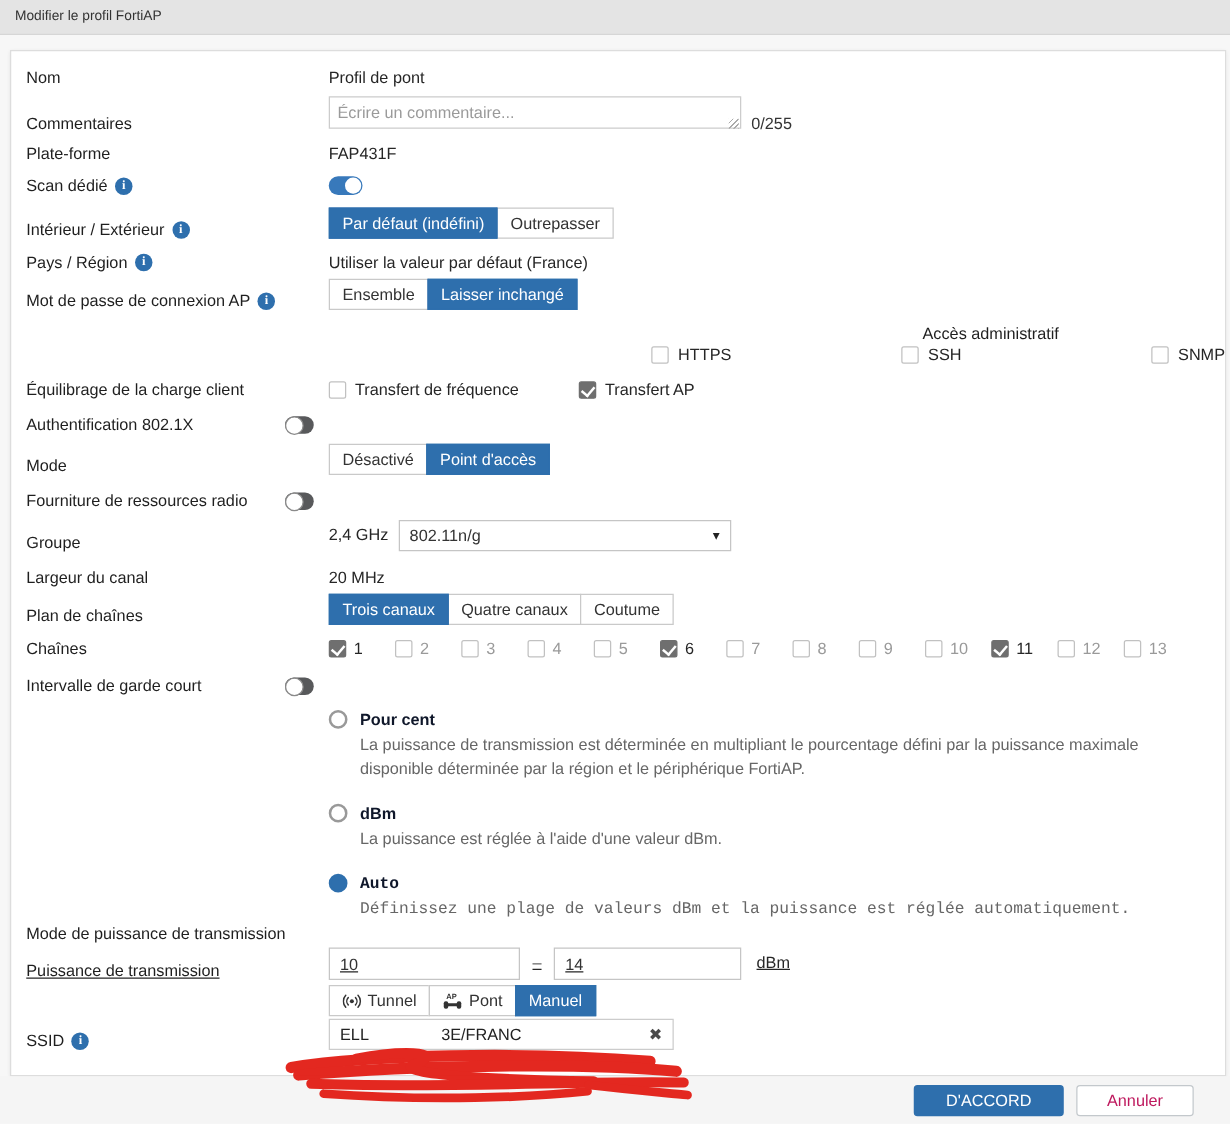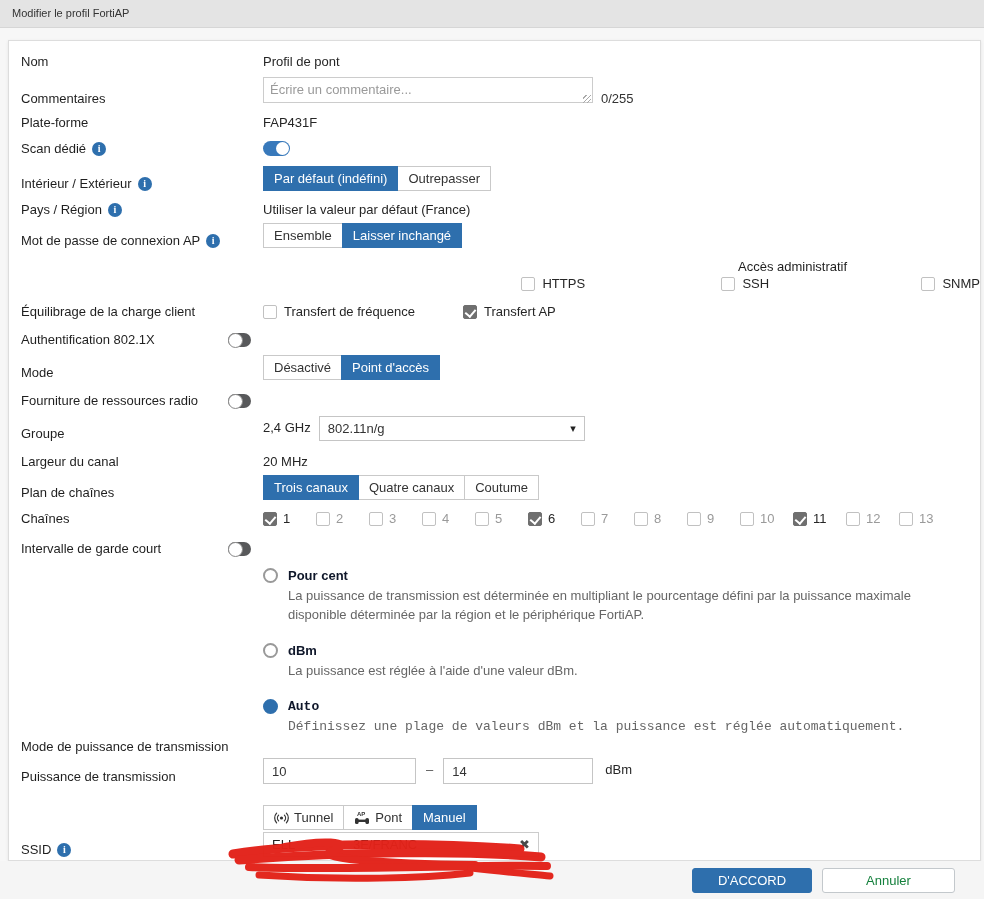--- a/index.html
+++ b/index.html
@@ -124,21 +124,21 @@
   .tag-close { color:#4a4a4a; font-weight:bold; cursor:pointer; font-size:13px; }
   
   .scribble { position:absolute; left:225px; top:838px; pointer-events:none; z-index:5; }
   
   .footer {
     position:absolute; left:0; right:0; bottom:0; height:38px; background:#f5f5f5;
     display:flex; align-items:center; justify-content:flex-end; gap:10px; padding-right:29px;
   }
   .btn { height:25px; font-size:13px; font-family:inherit; border-radius:3px; cursor:pointer; }
   .btn-primary { width:120px; background:#2e6fad; border:1px solid #2e6fad; color:#fff; }
-  .btn-plain   { width:133px; background:#fff; border:1px solid #c3c8cc; color:#15803d; }
+  .btn-plain   { width:94px; background:#fff; border:1px solid #c3c8cc; color:#be185d; }
   
   .seg-icon { display:inline-flex; align-items:center; }
 </style>
 </head>
 <body>
 
 <div class="titlebar">Modifier le profil FortiAP</div>
 
 <div class="panel">
 
@@ -387,21 +387,21 @@
       <div class="radio-opt" style="margin-top:18px; margin-bottom:18px;font-family:Liberation Mono, monospace;">
         <div class="radio-line">
           <span class="rb sel"></span>
           <span class="radio-name">Auto</span>
         </div>
         <div class="radio-desc">Définissez une plage de valeurs dBm et la puissance est réglée automatiquement.</div>
       </div>
     </div>
   </div>
 
-  <div class="row" style="margin-bottom:21px;">
+  <div class="row" style="margin-bottom:4px;text-decoration:underline;">
     <div class="lbl">Puissance de transmission</div>
     <div class="ctrl">
       <input class="pw-input pw-min" value="10" style="">
       <span class="pw-dash">–</span>
       <input class="pw-input pw-max" value="14" style="">
       <span class="pw-unit">dBm</span>
     </div>
   </div>
 
   <div class="row" style="margin-bottom:0;">

